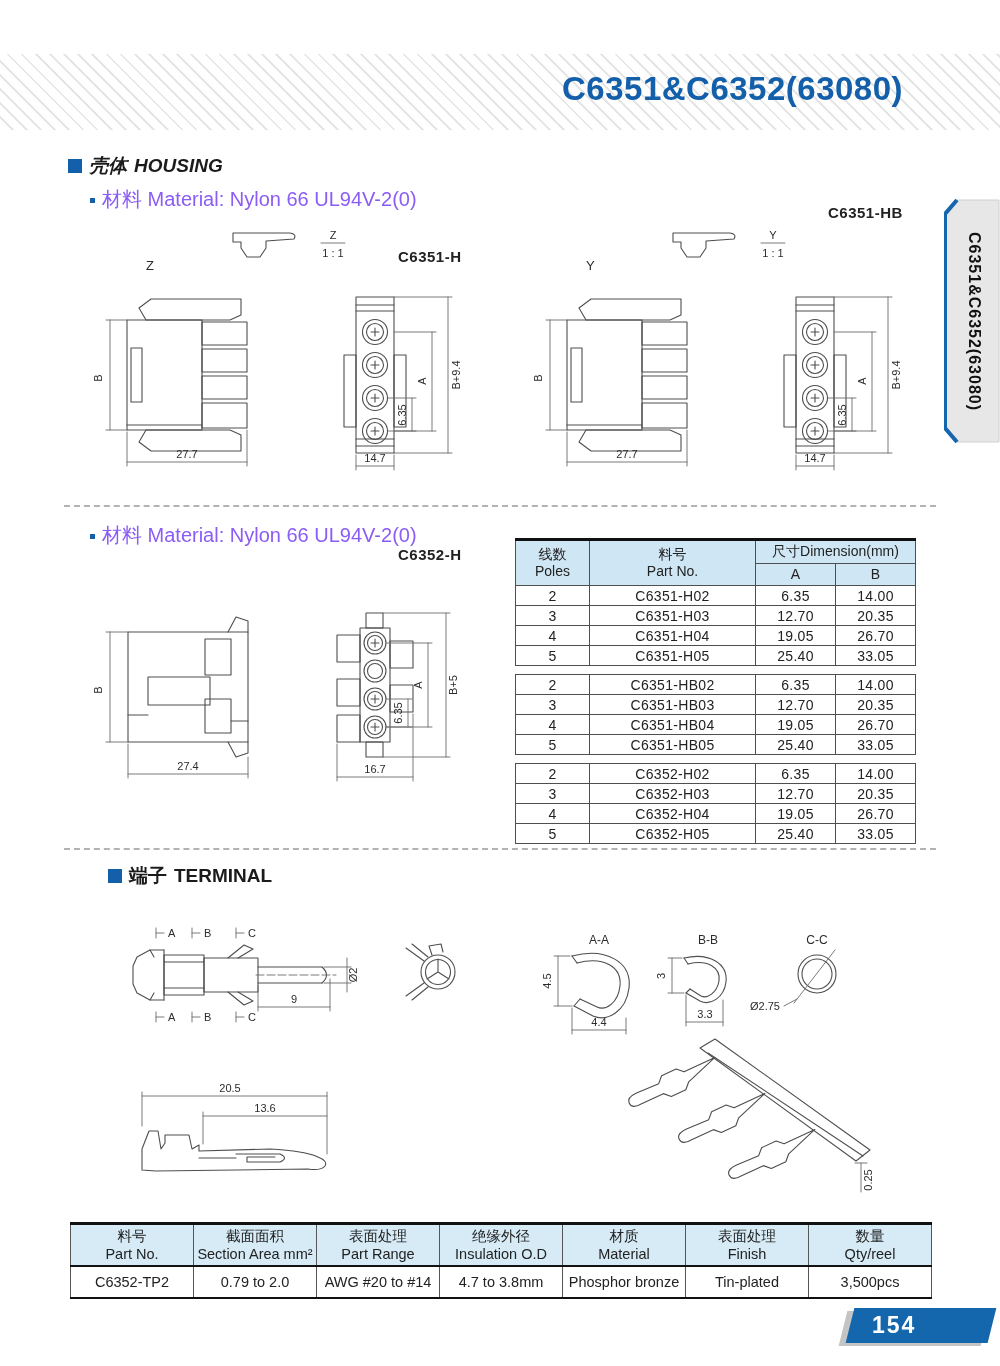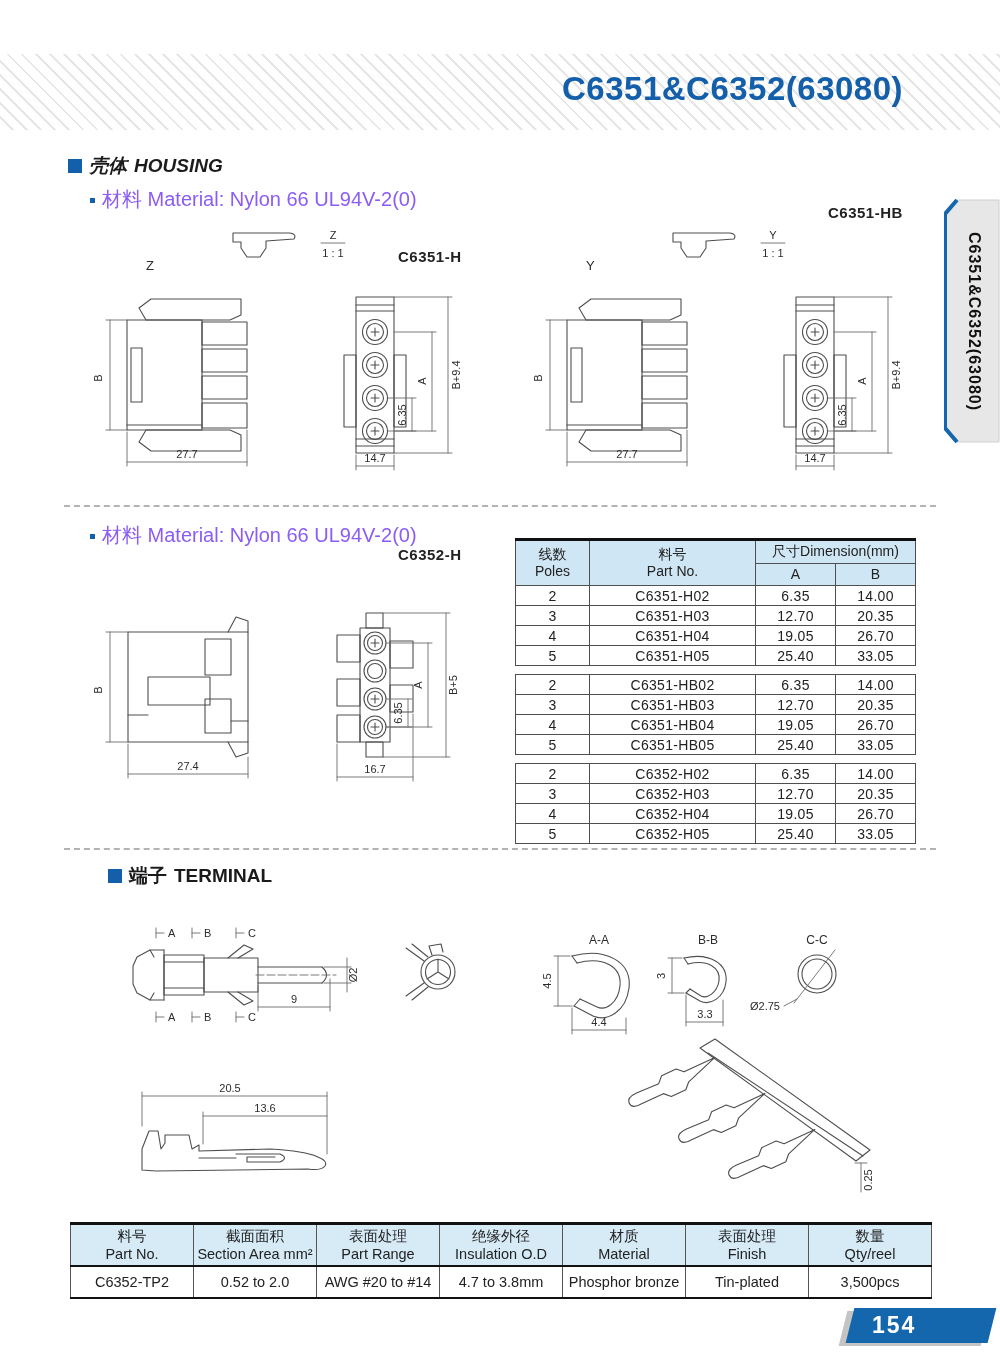--- a/index.html
+++ b/index.html
@@ -534,21 +534,21 @@
             </th>
           <th>
               <div>数量</div>
               <div>Qty/reel</div>
             </th>
         </tr>
       </thead>
       <tbody>
         <tr>
           <td>C6352-TP2</td>
-            <td>0.52 to 2.0</td>
+            <td>0.79 to 2.0</td>
             <td>AWG #20 to #14</td>
           <td>4.7 to 3.8mm</td>
             <td>Phosphor bronze</td>
             <td>Tin-plated</td>
             <td>3,500pcs</td>
         </tr>
       </tbody>
     </table>
   </div>
 

